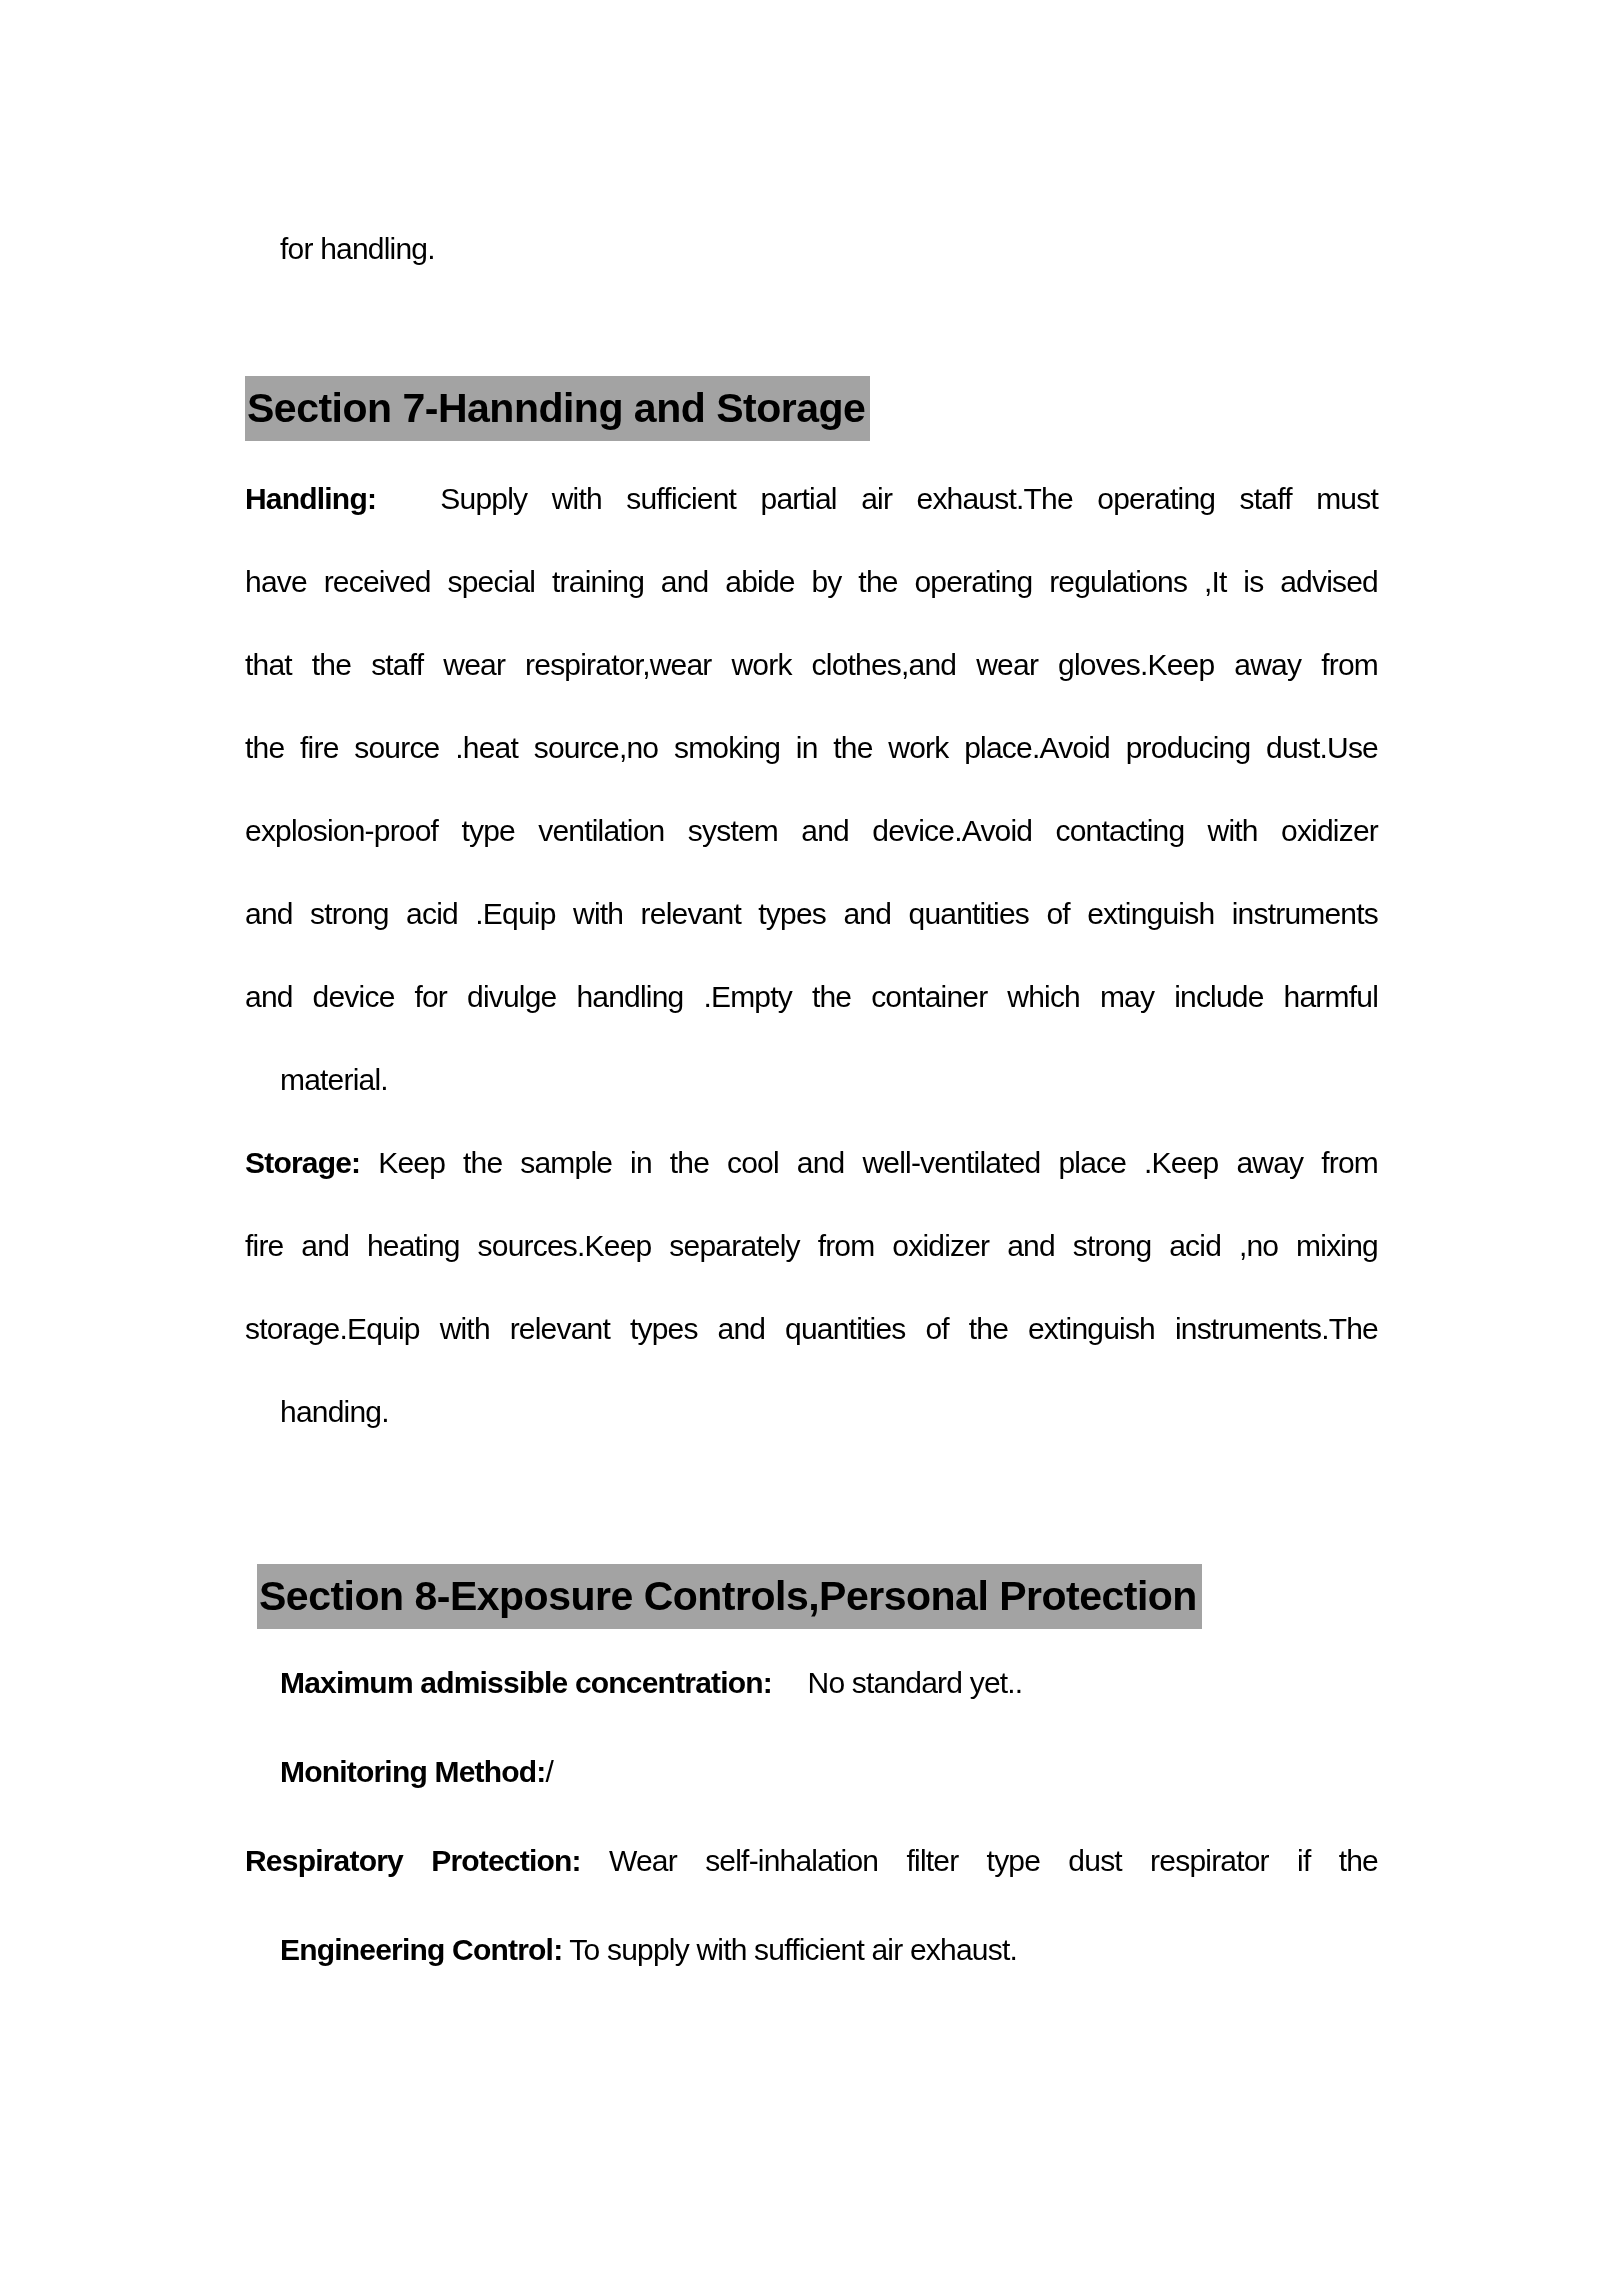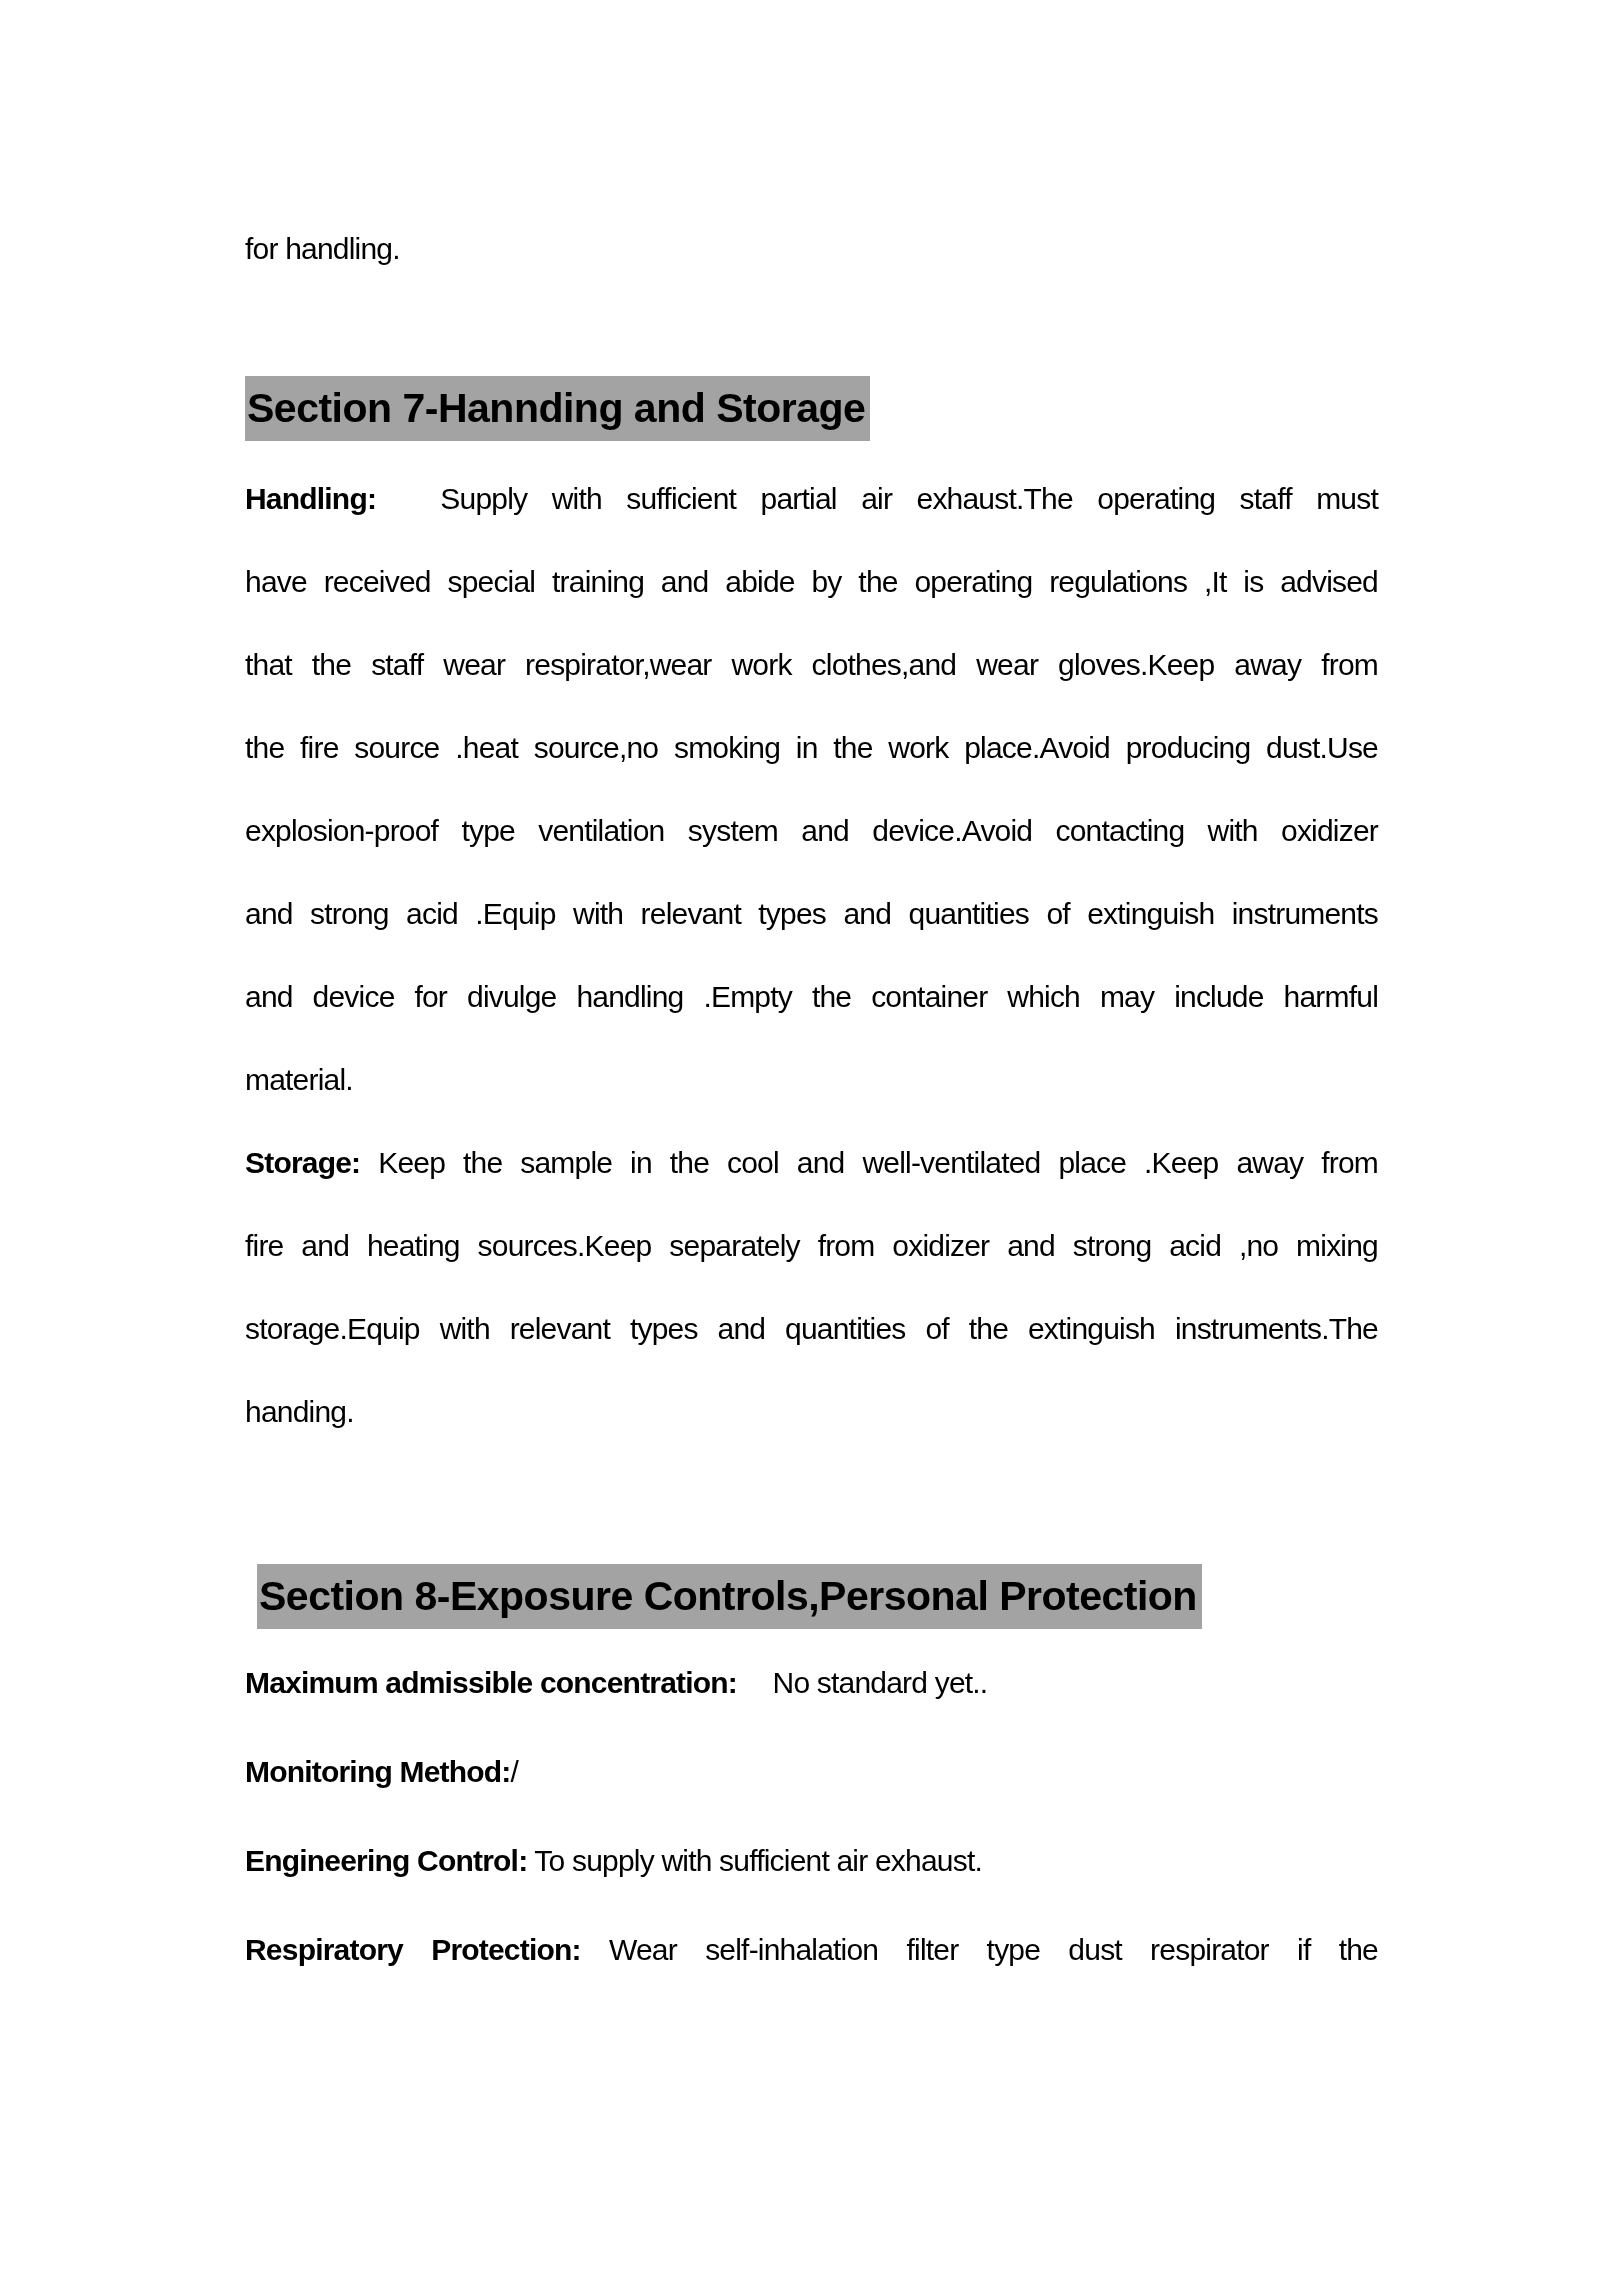--- a/index.html
+++ b/index.html
@@ -19,21 +19,21 @@
   .line {
     font-size: 30px;
     line-height: 83px;
     letter-spacing: -0.8px;
     white-space: normal;
   }
   .just {
     text-align: justify;
     text-align-last: justify;
   }
-  .lastline { text-align: left; text-align-last: left; }
+  .lastline { text-align: left; text-align-last: left; margin-left: 35px; }
   b { font-weight: bold; }
   .heading { height: 65px; white-space: nowrap; }
   .heading .hl {
     display: inline-block;
     line-height: 65px;
     padding: 0 5.1px 0 2px;
     background: #a3a3a3;
     font-weight: bold;
     font-size: 41px;
     letter-spacing: -0.5px;
@@ -72,18 +72,18 @@
     <div class="line just">storage.Equip with relevant types and quantities of the extinguish instruments.The</div>
     <div class="line lastline">handing.</div>
   </div>
 
   <div class="heading heading8"><span class="hl">Section 8-Exposure Controls,Personal Protection</span></div>
 
   <div class="line lastline line-max"><b>Maximum admissible concentration:</b> <span class="gap2"></span> <span>No standard yet..</span></div>
 
   <div class="line lastline line-mon"><b>Monitoring Method:</b><span>/</span></div>
 
+  <div class="line just line-resp"><b>Respiratory Protection:</b> <span>Wear self-inhalation filter type dust respirator if the</span></div>
+
   <div class="line lastline line-eng"><b>Engineering Control:</b> <span>To supply with sufficient air exhaust.</span></div>
-
-  <div class="line just line-resp"><b>Respiratory Protection:</b> <span>Wear self-inhalation filter type dust respirator if the</span></div>
 
 </div>
 
 
 </body></html>

